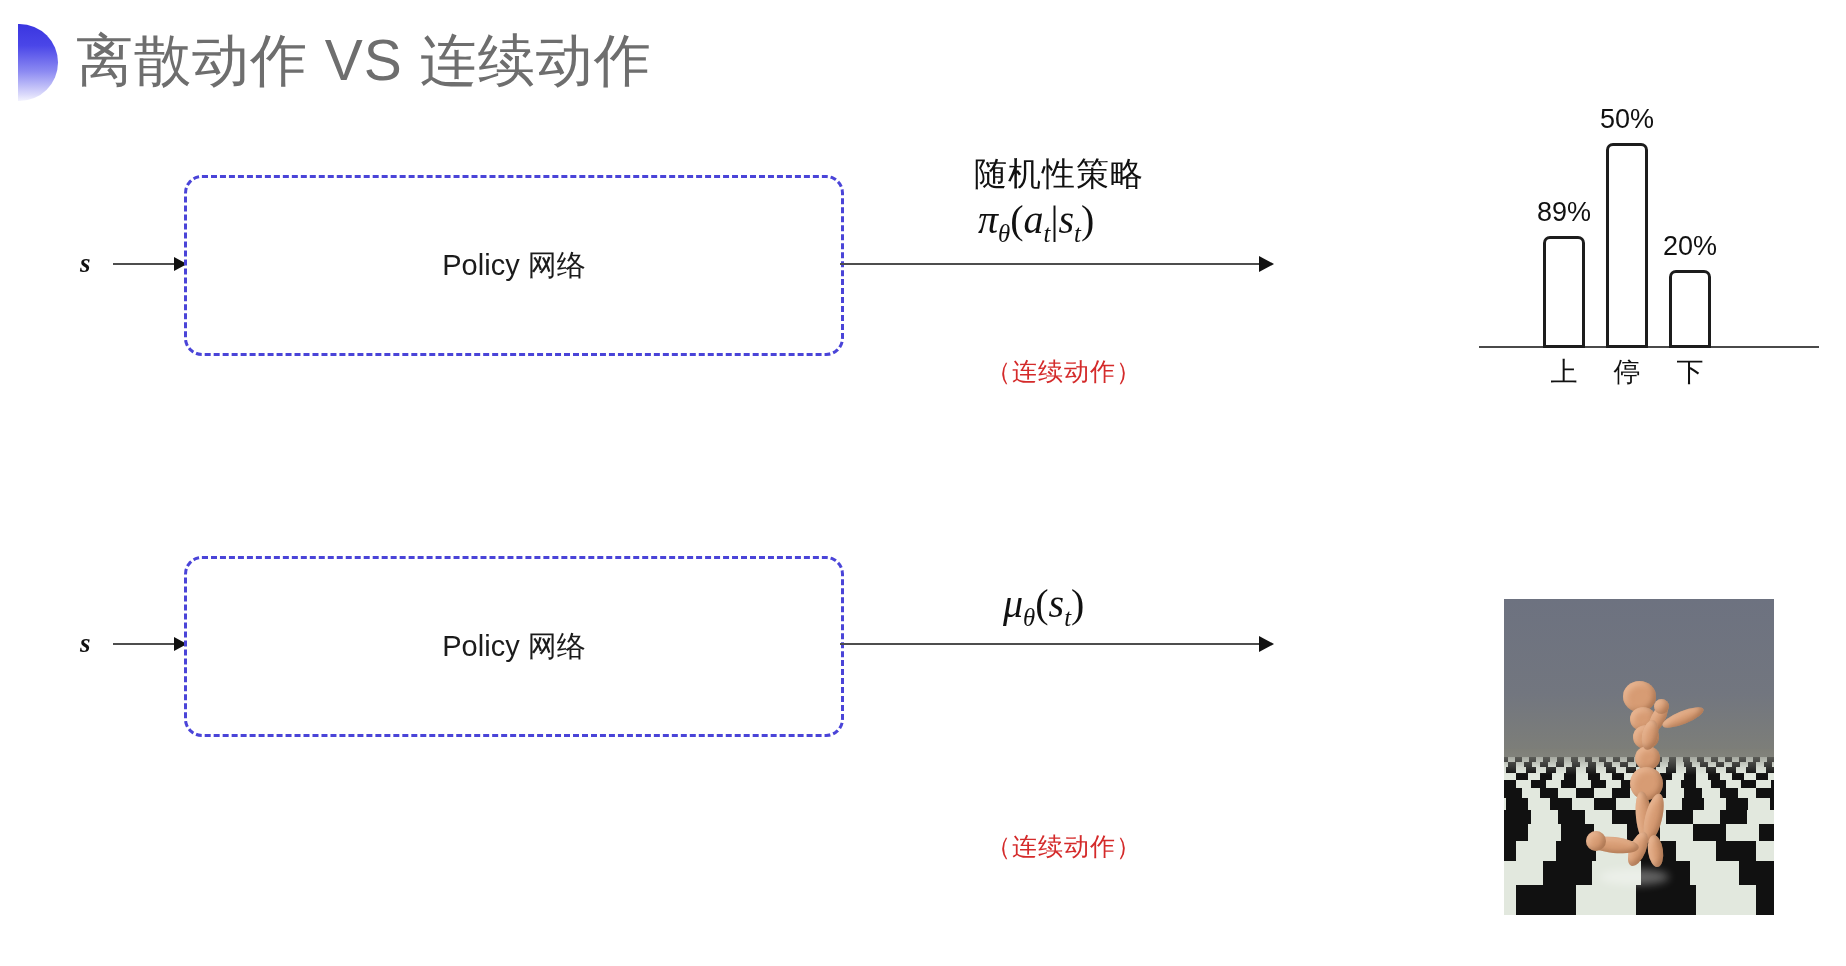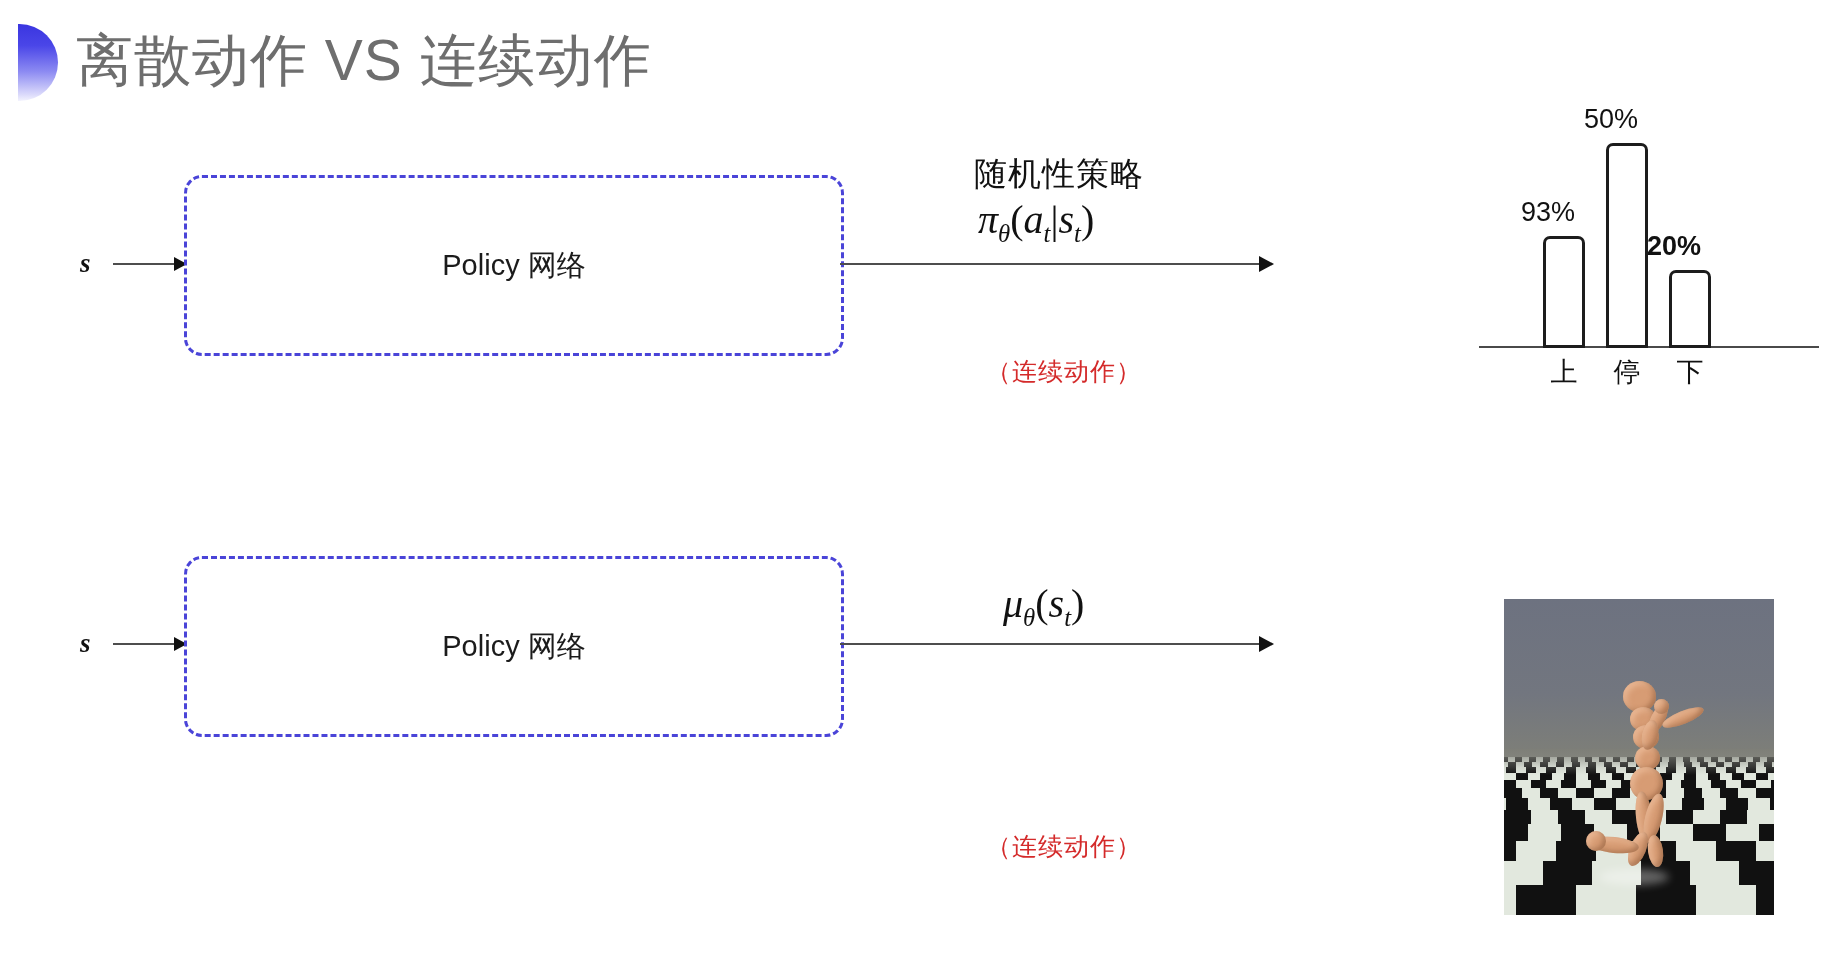--- a/index.html
+++ b/index.html
@@ -145,21 +145,21 @@
     bottom: 48px;
     border: 3px solid #1c1c1c;
     border-radius: 7px 7px 0 0;
     background: #ffffff;
     box-sizing: border-box;
   }
   .bar-value {
     position: absolute;
     font-size: 27px;
     color: #111111;
-    text-align: left;
+    text-align: center;
     white-space: nowrap;
   }
   .bar-cat {
     position: absolute;
     bottom: 6px;
     font-size: 27px;
     color: #111111;
     text-align: center;
     white-space: nowrap;
   }
@@ -238,29 +238,29 @@
   <div class="annot-formula" style="left:978px; top:196px;">
     <span>π</span><span class="sub">θ</span><span class="up">(</span><span>a</span><span class="sub">t</span><span class="up">|</span><span>s</span><span class="sub">t</span><span class="up">)</span>
   </div>
 
   <div class="annot-note" style="left:986px; top:355px;">（连续动作）</div>
 
   <div id="bar-chart">
     <div class="chart-axis"></div>
 
     <div class="bar" style="left:64px; width:42px; height:112px;"></div>
-    <div class="bar-value" style="left:42px; width:86px; bottom:168px;">93%</div>
+    <div class="bar-value" style="left:42px; width:86px; bottom:168px;">89%</div>
     <div class="bar-cat" style="left:42px; width:86px;">上</div>
 
     <div class="bar" style="left:127px; width:42px; height:205px;"></div>
     <div class="bar-value" style="left:105px; width:86px; bottom:261px;">50%</div>
     <div class="bar-cat" style="left:105px; width:86px;">停</div>
 
     <div class="bar" style="left:190px; width:42px; height:78px;"></div>
-    <div class="bar-value" style="left:168px; width:86px; bottom:134px;font-weight:bold;">20%</div>
+    <div class="bar-value" style="left:168px; width:86px; bottom:134px;">20%</div>
     <div class="bar-cat" style="left:168px; width:86px;">下</div>
   </div>
 
   <div class="state-label" style="left:80px; top:628px;">s</div>
   <div class="arrow short" style="left:113px; top:643px; width:72px;"></div>
 
   <div class="policy-box" style="left:184px; top:556px; width:654px; height:175px;">
     <div class="policy-box-label">Policy 网络</div>
   </div>
 

